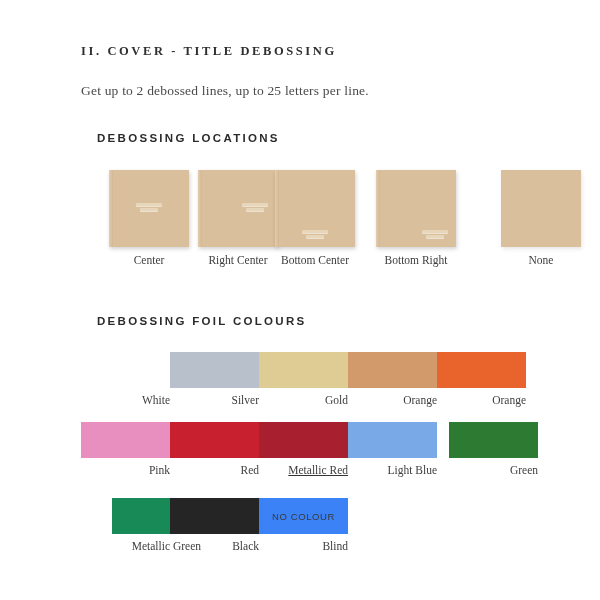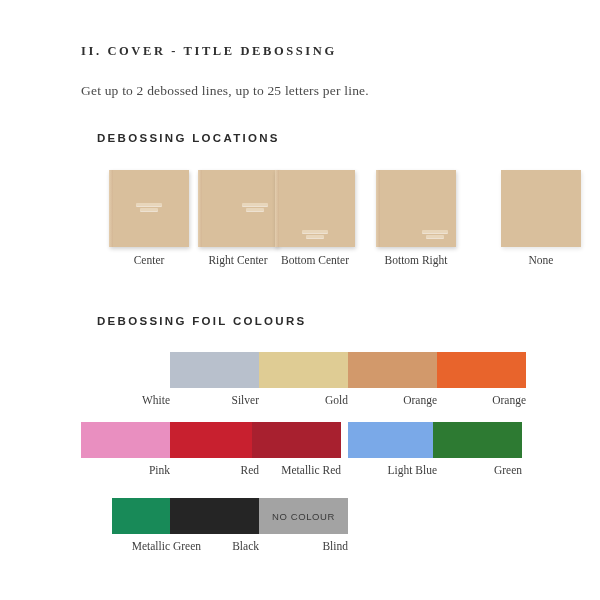--- a/index.html
+++ b/index.html
@@ -128,21 +128,21 @@
   #row-3 { top: 498px; }
 
   .swatch-cell {
     position: absolute;
     top: 0;
     width: 89px;
   }
   .swatch-chip {
     width: 89px;
     height: 36px;
-    background: #a3a3a3;
+    background: #3b82f6;
   }
   .swatch-chip.blind {
     display: flex;
     align-items: center;
     justify-content: center;
     font-family: "Liberation Sans", sans-serif;
     font-size: 9.5px;
     letter-spacing: 0.6px;
     color: #3a3a3a;
   }
@@ -240,29 +240,29 @@
     </div>
   <div class="swatch-grid" id="row-2">
       <div class="swatch-cell" style="left: 0px;">
         <div class="swatch-chip" style="background: rgb(233, 143, 192);"></div>
         <div class="swatch-label">Pink</div>
       </div>
       <div class="swatch-cell" style="left: 89px;">
         <div class="swatch-chip" style="background: rgb(200, 32, 47);"></div>
         <div class="swatch-label">Red</div>
       </div>
-      <div class="swatch-cell" style="left: 171px;">
+      <div class="swatch-cell" style="left: 178px; text-decoration: underline;">
         <div class="swatch-chip" style="background: rgb(168, 32, 47);"></div>
         <div class="swatch-label">Metallic Red</div>
       </div>
       <div class="swatch-cell" style="left: 267px;">
         <div class="swatch-chip" style="background: rgb(122, 169, 232);"></div>
         <div class="swatch-label">Light Blue</div>
       </div>
-      <div class="swatch-cell" style="left: 352px;">
+      <div class="swatch-cell" style="left: 368px;">
         <div class="swatch-chip" style="background: rgb(45, 122, 50);"></div>
         <div class="swatch-label">Green</div>
       </div>
     </div>
   <div class="swatch-grid" id="row-3">
       <div class="swatch-cell" style="left: 0px; padding-left: 31px;">
         <div class="swatch-chip" style="background: rgb(24, 138, 88);"></div>
         <div class="swatch-label">Metallic Green</div>
       </div>
       <div class="swatch-cell" style="left: 89px;">

